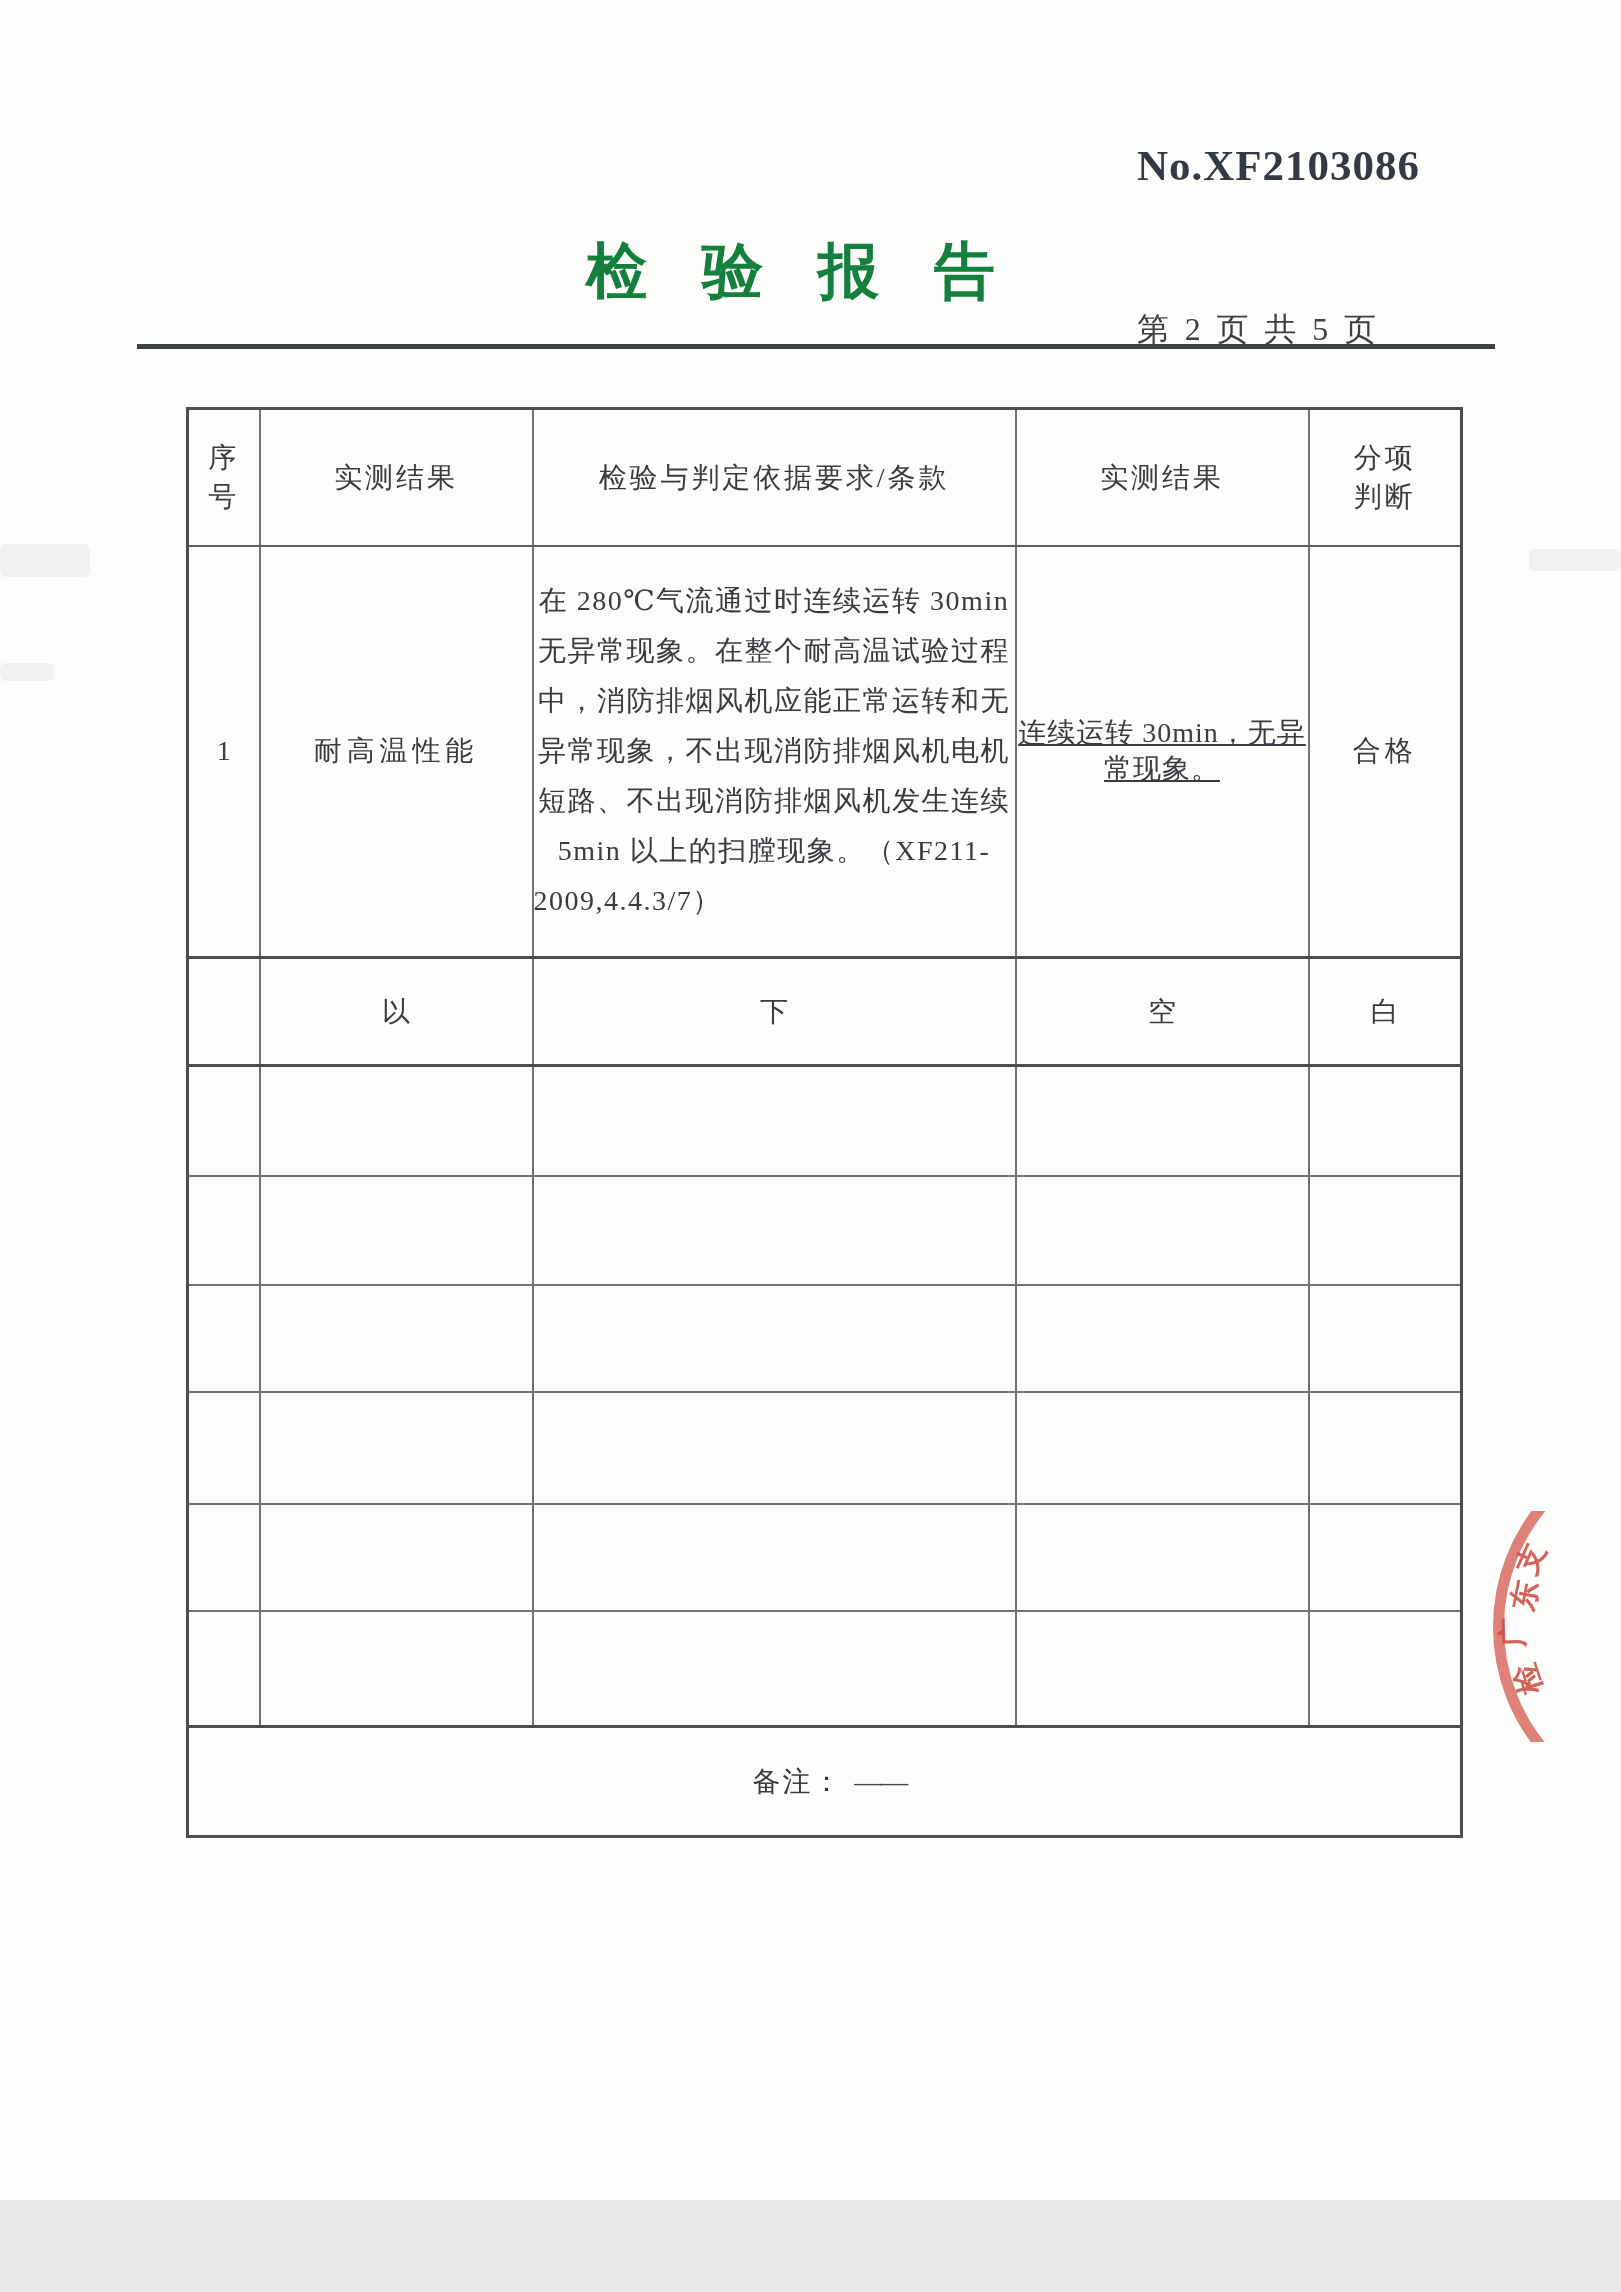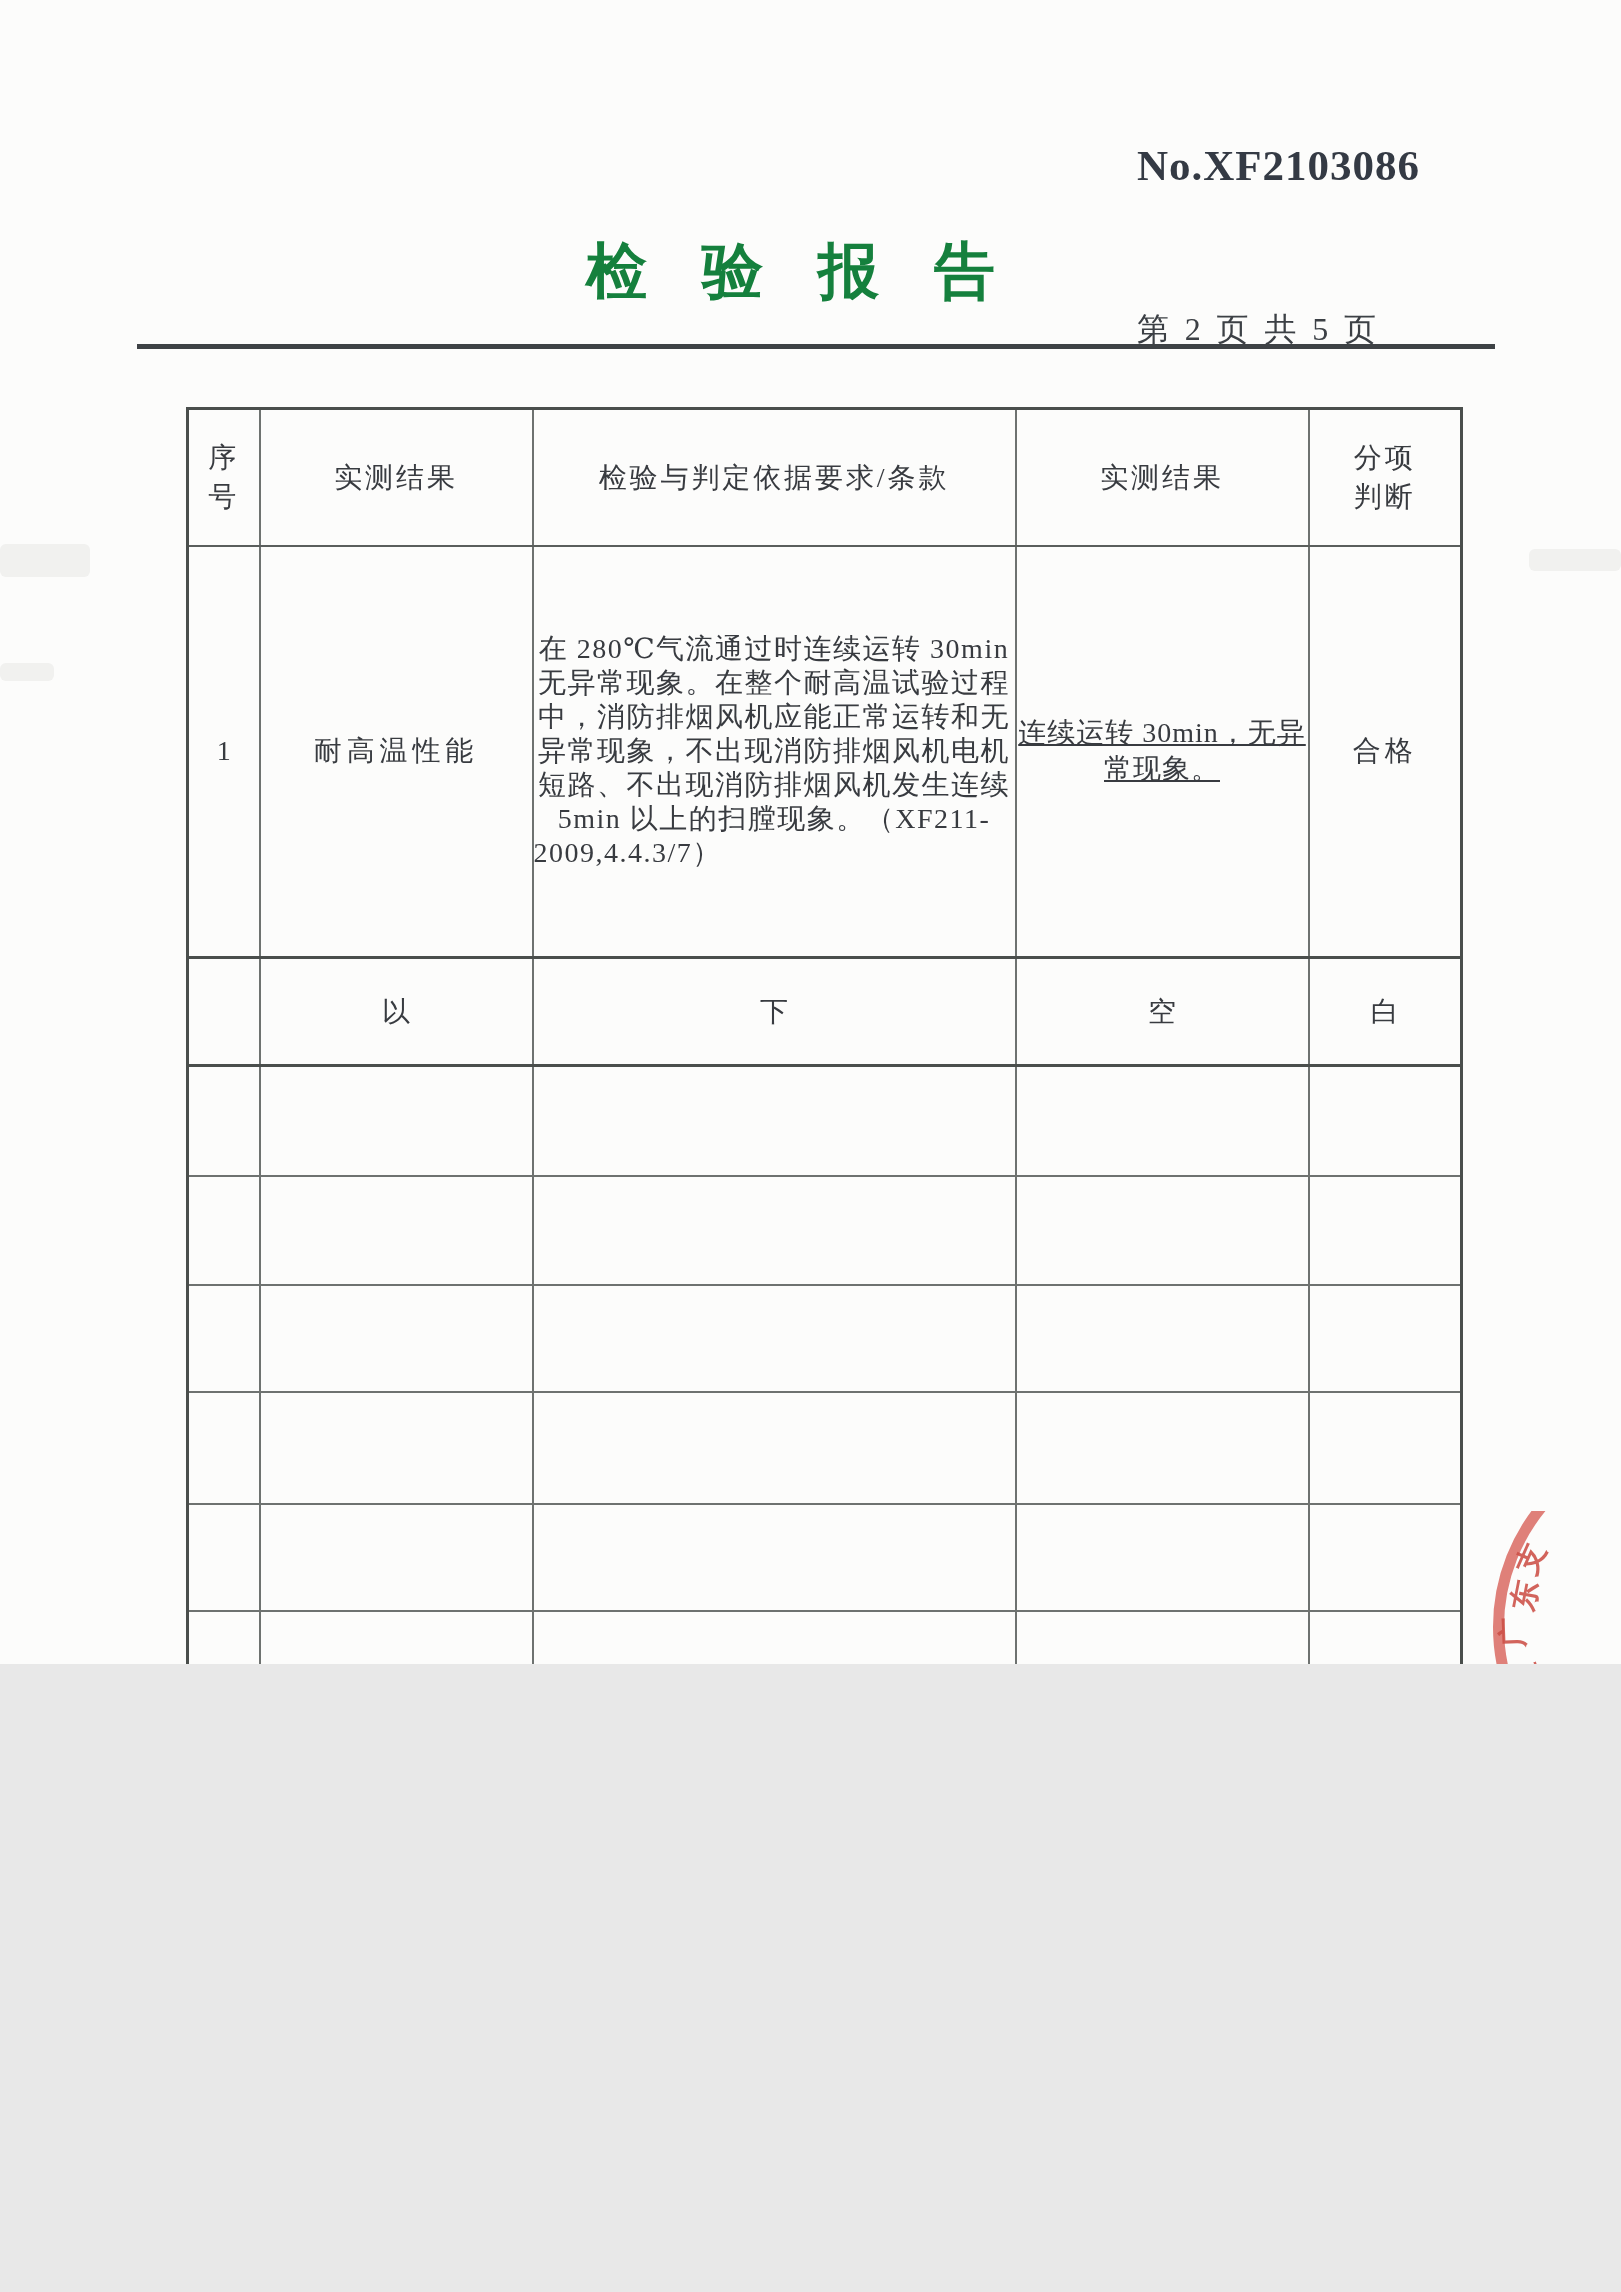--- a/index.html
+++ b/index.html
@@ -1,18 +1,18 @@
 <!DOCTYPE html>
 <html><head>
 <meta charset="utf-8">
 <style>
   html,body{margin:0;padding:0;background:#e8e8e8;}
   .page{
     position:relative;
-    width:1621px;height:1664px;
+    width:1621px;height:2200px;
     background:#fcfcfb;
     overflow:hidden;
     font-family:"Liberation Serif","DejaVu Serif",serif;
     color:#383b40;
   }
   
   .report-no{
     position:absolute;left:1137px;top:141px;
     font-size:43px;font-weight:bold;color:#343a44;
     letter-spacing:1px;white-space:nowrap;
@@ -48,21 +48,21 @@
   tr.row-item td{border-bottom:3.9px solid #4a4e4c;}
   tr.row-header td{border-bottom:2.9px solid #5a5e5c;}
   tr.row-blank{height:108px;}
   tr.row-blank td{border-bottom:3.9px solid #4a4e4c;}
   tr.row-empty td{background:transparent;}
   tr.row-remark{height:110px;}
   tr.row-remark td{border-top:3.9px solid #4a4e4c;text-align:center;padding-left:9.8px;font-size:28px;letter-spacing:2px;}
   td.cell-item{letter-spacing:4.9px;margin-top:39px;}
   td.cell-req{
     text-align:justify;text-align-last:left;
-    padding:0 11.8px;line-height:34px;letter-spacing:1.5px;
+    padding:0 11.8px;line-height:50px;letter-spacing:1.5px;
   }
   td.cell-res{
     text-align:left;padding:0 9.8px;line-height:36px;letter-spacing:1px;text-decoration:underline;
   }
   td.cell-judge{letter-spacing:3.9px;border-radius:15px;}
   .remark-dash{
     display:inline-block;letter-spacing:-2px;margin-left:11.8px;color:#44484a;
   }
   
   .seal-clip{

